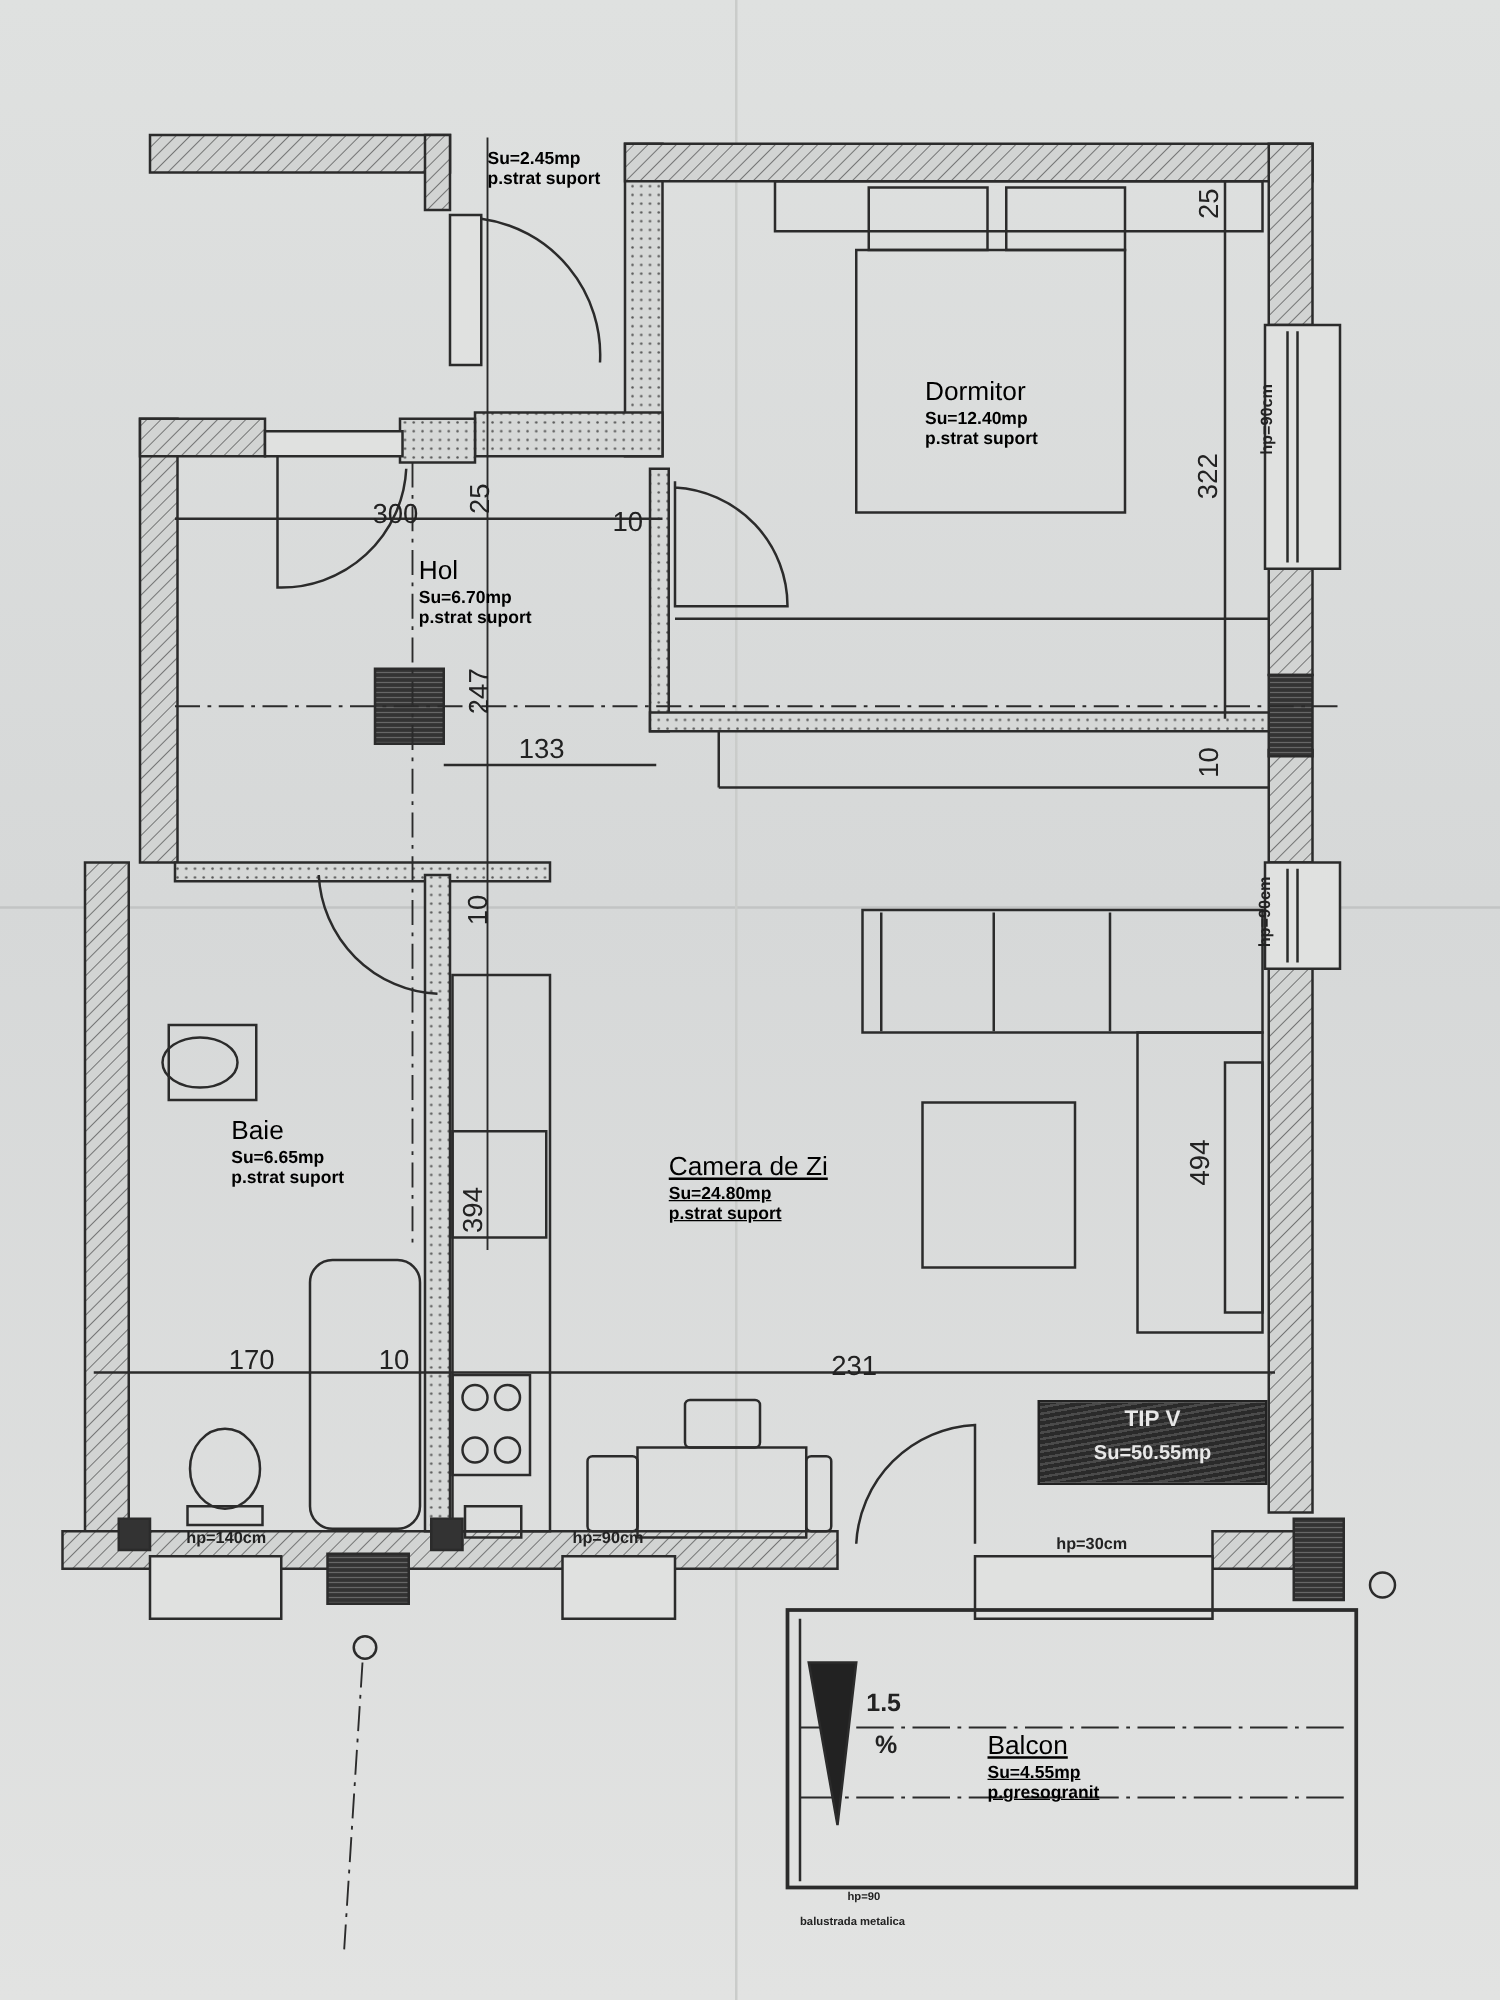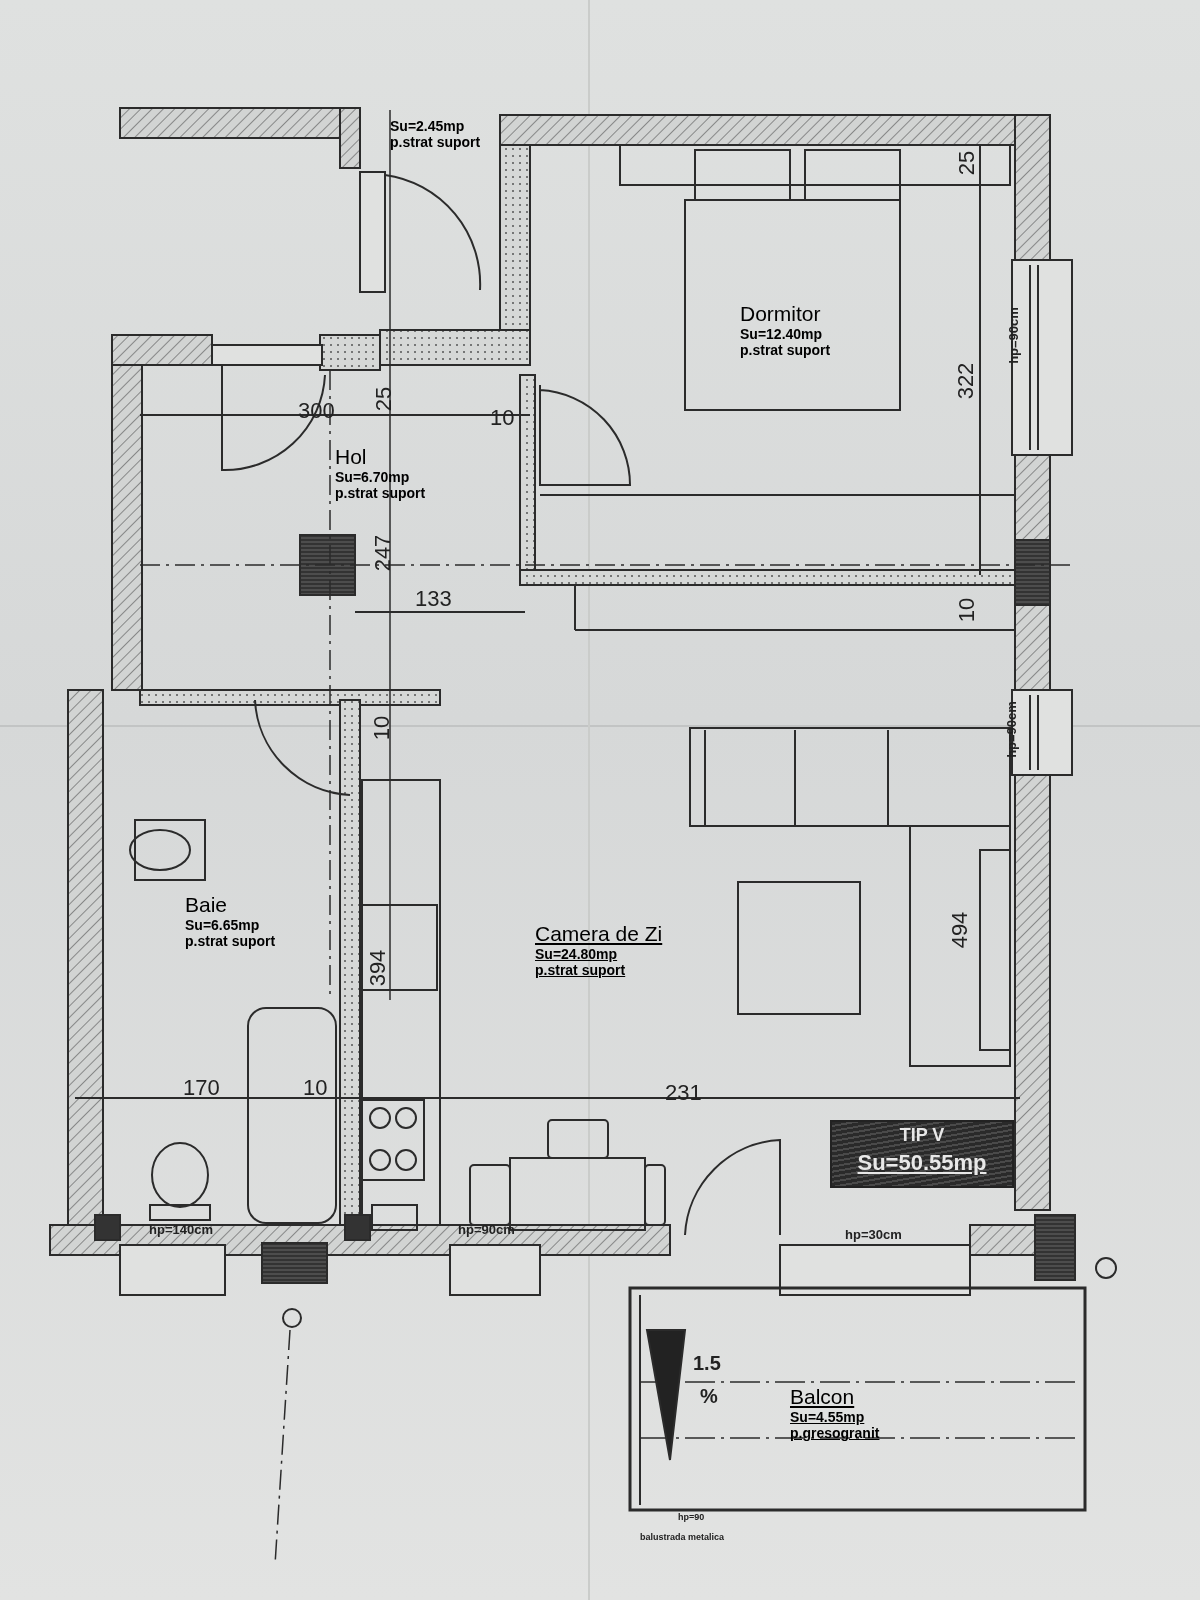--- a/index.html
+++ b/index.html
@@ -25,21 +25,21 @@
   .dim.v { transform: rotate(-90deg); transform-origin: center center; }
   .hp { position:absolute; font-size: 13px; font-weight:bold; color:#222; white-space:nowrap; }
   .hp.v { transform: rotate(-90deg); transform-origin: center center; }
   .tip-badge {
     position:absolute; left:830px; top:1120px; width:180px; height:64px;
     background: repeating-linear-gradient(170deg, #2a2a2a 0 3px, #4a4a4a 3px 5px);
     border: 2px solid #222;
     color: #e8e8e8; text-align:center; font-weight:bold;
   }
   .tip-badge .t1 { font-size: 18px; line-height: 26px; }
-  .tip-badge .t2 { font-size: 22px; line-height: 30px; text-decoration: underline; }
+  .tip-badge .t2 { font-size: 16px; line-height: 30px; }
   .slope { position:absolute; font-size: 20px; font-weight:bold; color:#222; }
   .balcony-small { position:absolute; font-size: 9px; font-weight:bold; color:#222; white-space:nowrap; }
 </style>
 </head>
 <body>
 
 <div class="paper"></div>
 <div class="fold-h"></div>
 <div class="fold-v"></div>
 

